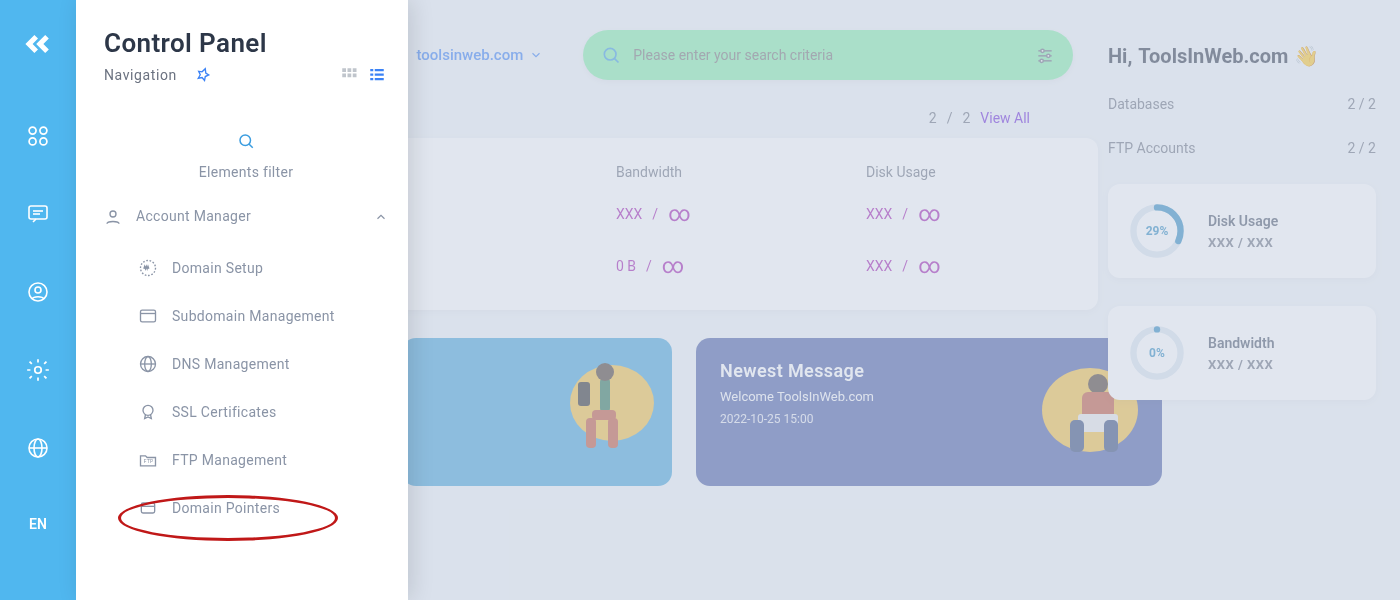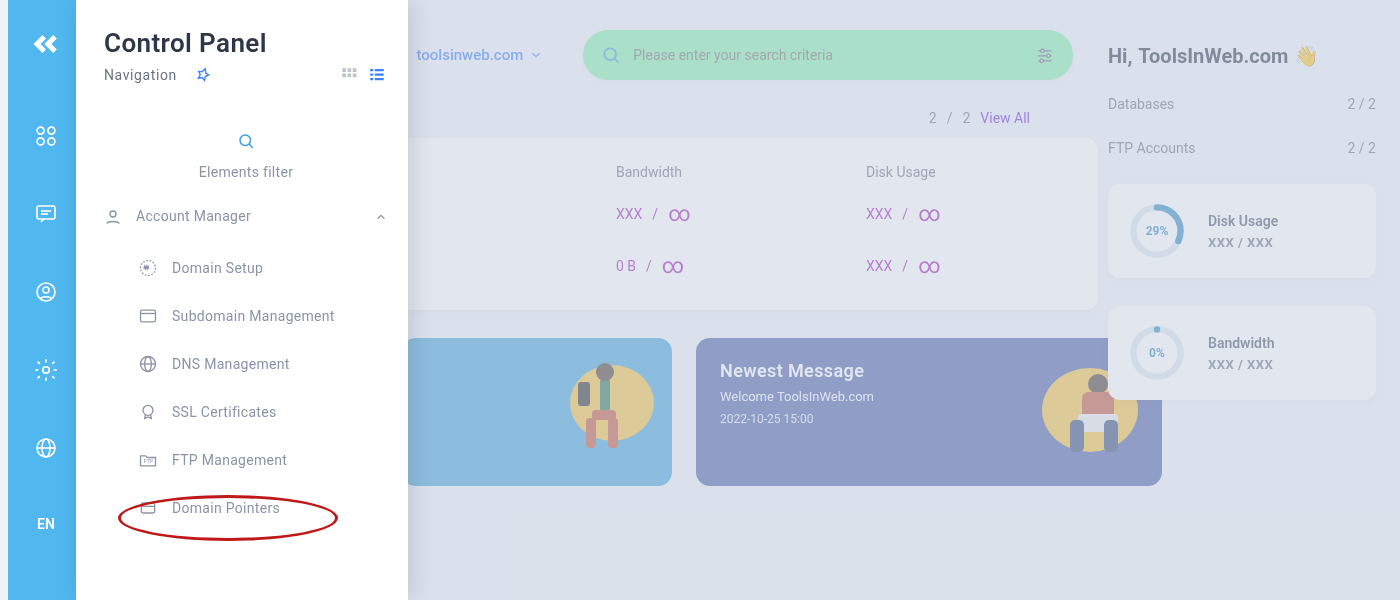--- a/index.html
+++ b/index.html
@@ -2,21 +2,21 @@
 <html><head>
 <meta charset="utf-8">
 <style>
   * { box-sizing: border-box; margin: 0; padding: 0; font-family: -apple-system, BlinkMacSystemFont, "Segoe UI", Roboto, sans-serif; }
   body { width: 1400px; height: 600px; overflow: hidden; background: #f0f4f8; position: relative; }
   
   
   .dim-overlay { position: absolute; top:0; left:76px; right:0; bottom:0; background: rgba(200,210,225,0.55); z-index: 5; pointer-events: none; }
 
   
-  .rail { position: absolute; left:8px; top:0; width:76px; height:100%; background:#50b7ef; display:flex; flex-direction:column; align-items:center; padding-top:26px; z-index:10; }
+  .rail { position: absolute; left:0; top:0; width:76px; height:100%; background:#50b7ef; display:flex; flex-direction:column; align-items:center; padding-top:26px; z-index:10; }
   .rail .logo { width:36px; height:36px; margin-bottom:60px; }
   .rail .rail-icon { width:28px; height:28px; margin-bottom:50px; display:flex; align-items:center; justify-content:center; cursor:pointer; }
   .rail .rail-icon.active { }
   .rail .lang { color:#fff; font-weight:600; font-size:14px; margin-top:4px; cursor:pointer; }
 
   
   .navpanel { position:absolute; left:76px; top:0; width:332px; height:100%; background:#fff; box-shadow: 4px 0 22px rgba(0,0,0,0.12); z-index:20; padding:28px 20px 0 28px; overflow:hidden; }
   .navpanel h1 { font-size:26px; font-weight:600; color:#2d3748; letter-spacing:0.4px; }
   .navrow { display:flex; align-items:center; justify-content:space-between; margin-top:6px;gap:24px; }
   .navrow .nlabel { color:#6b7280; font-size:14px; letter-spacing:0.6px; }

